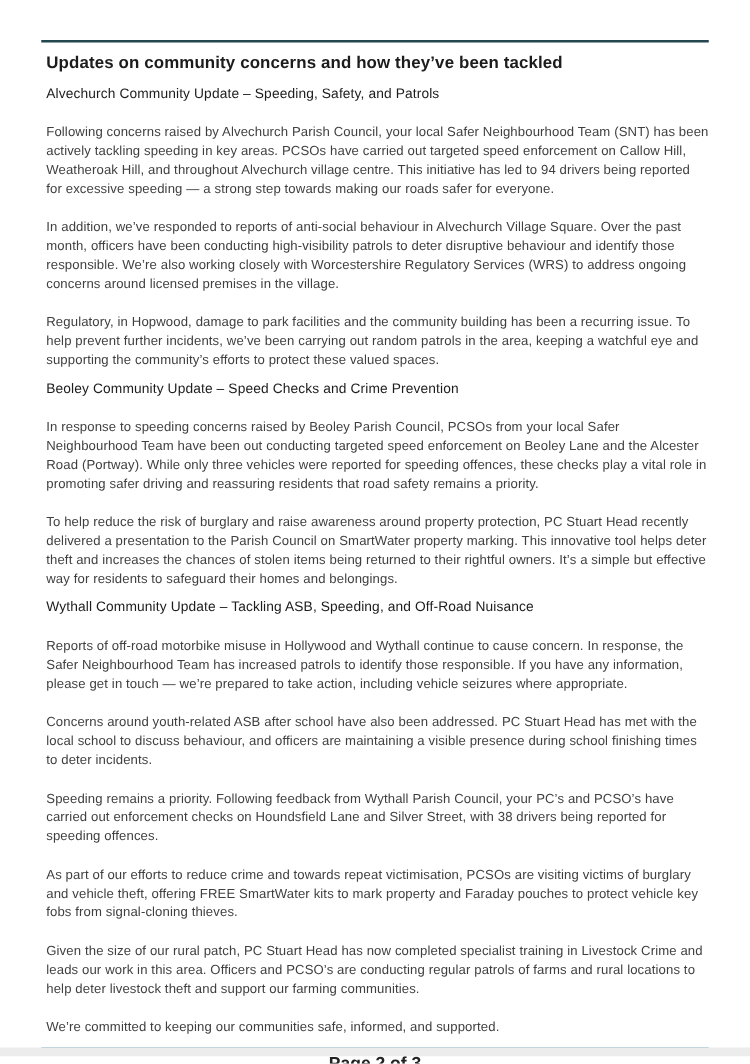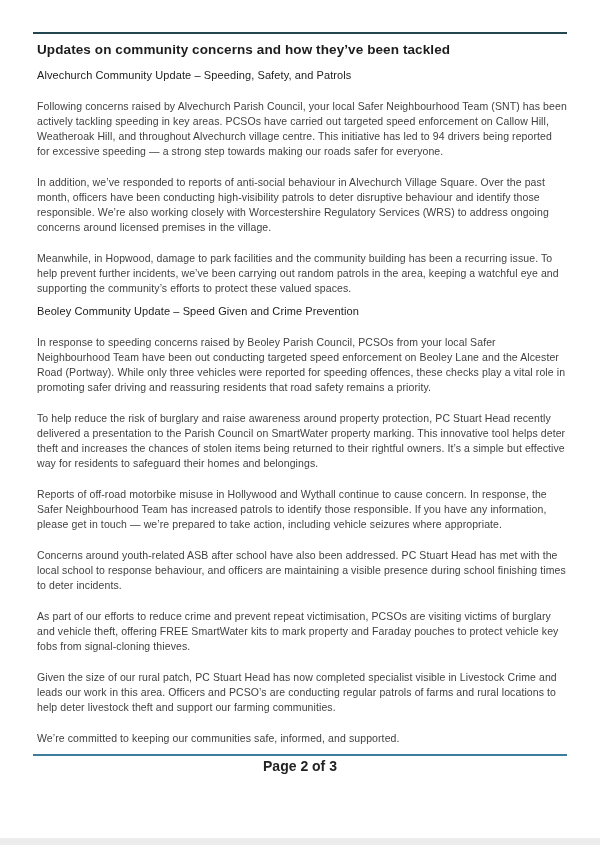--- a/index.html
+++ b/index.html
@@ -72,31 +72,33 @@
 <div class="page">
   <div class="content">
 
     <div class="top-rule"></div>
 
     <h1 class="doc-title">Updates on community concerns and how they’ve been tackled</h1>
 
     <h2 class="section-heading">Alvechurch Community Update – Speeding, Safety, and Patrols</h2>
     <p class="body-para">Following concerns raised by Alvechurch Parish Council, your local Safer Neighbourhood Team (SNT) has been actively tackling speeding in key areas. PCSOs have carried out targeted speed enforcement on Callow Hill, Weatheroak Hill, and throughout Alvechurch village centre. This initiative has led to 94 drivers being reported for excessive speeding — a strong step towards making our roads safer for everyone.</p>
     <p class="body-para">In addition, we’ve responded to reports of anti-social behaviour in Alvechurch Village Square. Over the past month, officers have been conducting high-visibility patrols to deter disruptive behaviour and identify those responsible. We’re also working closely with Worcestershire Regulatory Services (WRS) to address ongoing concerns around licensed premises in the village.</p>
-    <p class="body-para">Meanwhile, in Hopwood, damage to park facilities and the community building has been a recurring issue. To help prevent further incidents, we’ve been carrying out random patrols in the area, keeping a watchful eye and supporting the community’s efforts to protect these valued spaces.</p>
+    <p class="body-para">Regulatory, in Hopwood, damage to park facilities and the community building has been a recurring issue. To help prevent further incidents, we’ve been carrying out random patrols in the area, keeping a watchful eye and supporting the community’s efforts to protect these valued spaces.</p>
 
-    <h2 class="section-heading">Beoley Community Update – Speed Given and Crime Prevention</h2>
+    <h2 class="section-heading">Beoley Community Update – Speed Checks and Crime Prevention</h2>
     <p class="body-para">In response to speeding concerns raised by Beoley Parish Council, PCSOs from your local Safer Neighbourhood Team have been out conducting targeted speed enforcement on Beoley Lane and the Alcester Road (Portway). While only three vehicles were reported for speeding offences, these checks play a vital role in promoting safer driving and reassuring residents that road safety remains a priority.</p>
     <p class="body-para">To help reduce the risk of burglary and raise awareness around property protection, PC Stuart Head recently delivered a presentation to the Parish Council on SmartWater property marking. This innovative tool helps deter theft and increases the chances of stolen items being returned to their rightful owners. It’s a simple but effective way for residents to safeguard their homes and belongings.</p>
 
+    <h2 class="section-heading">Wythall Community Update – Tackling ASB, Speeding, and Off-Road Nuisance</h2>
     <p class="body-para">Reports of off-road motorbike misuse in Hollywood and Wythall continue to cause concern. In response, the Safer Neighbourhood Team has increased patrols to identify those responsible. If you have any information, please get in touch — we’re prepared to take action, including vehicle seizures where appropriate.</p>
-    <p class="body-para">Concerns around youth-related ASB after school have also been addressed. PC Stuart Head has met with the local school to response behaviour, and officers are maintaining a visible presence during school finishing times to deter incidents.</p>
+    <p class="body-para">Concerns around youth-related ASB after school have also been addressed. PC Stuart Head has met with the local school to discuss behaviour, and officers are maintaining a visible presence during school finishing times to deter incidents.</p>
+    <p class="body-para">Speeding remains a priority. Following feedback from Wythall Parish Council, your PC’s and PCSO’s have carried out enforcement checks on Houndsfield Lane and Silver Street, with 38 drivers being reported for speeding offences.</p>
 
-    <p class="body-para">As part of our efforts to reduce crime and prevent repeat victimisation, PCSOs are visiting victims of burglary and vehicle theft, offering FREE SmartWater kits to mark property and Faraday pouches to protect vehicle key fobs from signal-cloning thieves.</p>
-    <p class="body-para">Given the size of our rural patch, PC Stuart Head has now completed specialist visible in Livestock Crime and leads our work in this area. Officers and PCSO’s are conducting regular patrols of farms and rural locations to help deter livestock theft and support our farming communities.</p>
+    <p class="body-para">As part of our efforts to reduce crime and towards repeat victimisation, PCSOs are visiting victims of burglary and vehicle theft, offering FREE SmartWater kits to mark property and Faraday pouches to protect vehicle key fobs from signal-cloning thieves.</p>
+    <p class="body-para">Given the size of our rural patch, PC Stuart Head has now completed specialist training in Livestock Crime and leads our work in this area. Officers and PCSO’s are conducting regular patrols of farms and rural locations to help deter livestock theft and support our farming communities.</p>
     <p class="body-para">We’re committed to keeping our communities safe, informed, and supported.</p>
 
     <div class="footer-rule"></div>
     <div class="page-number">Page 2 of 3</div>
 
   </div>
 
   <div class="page-edge"></div>
 </div>
 

